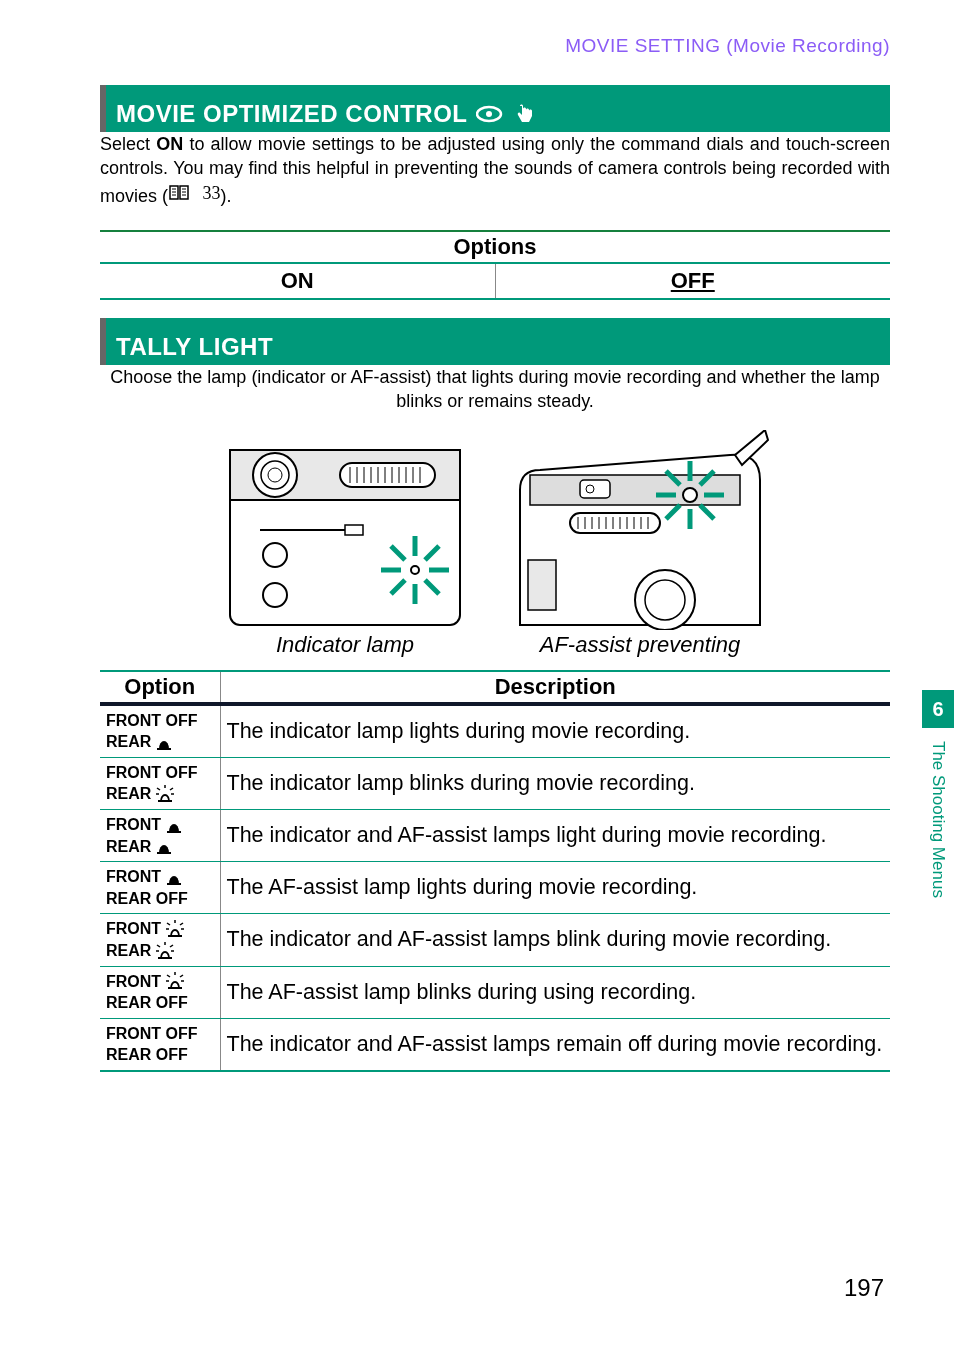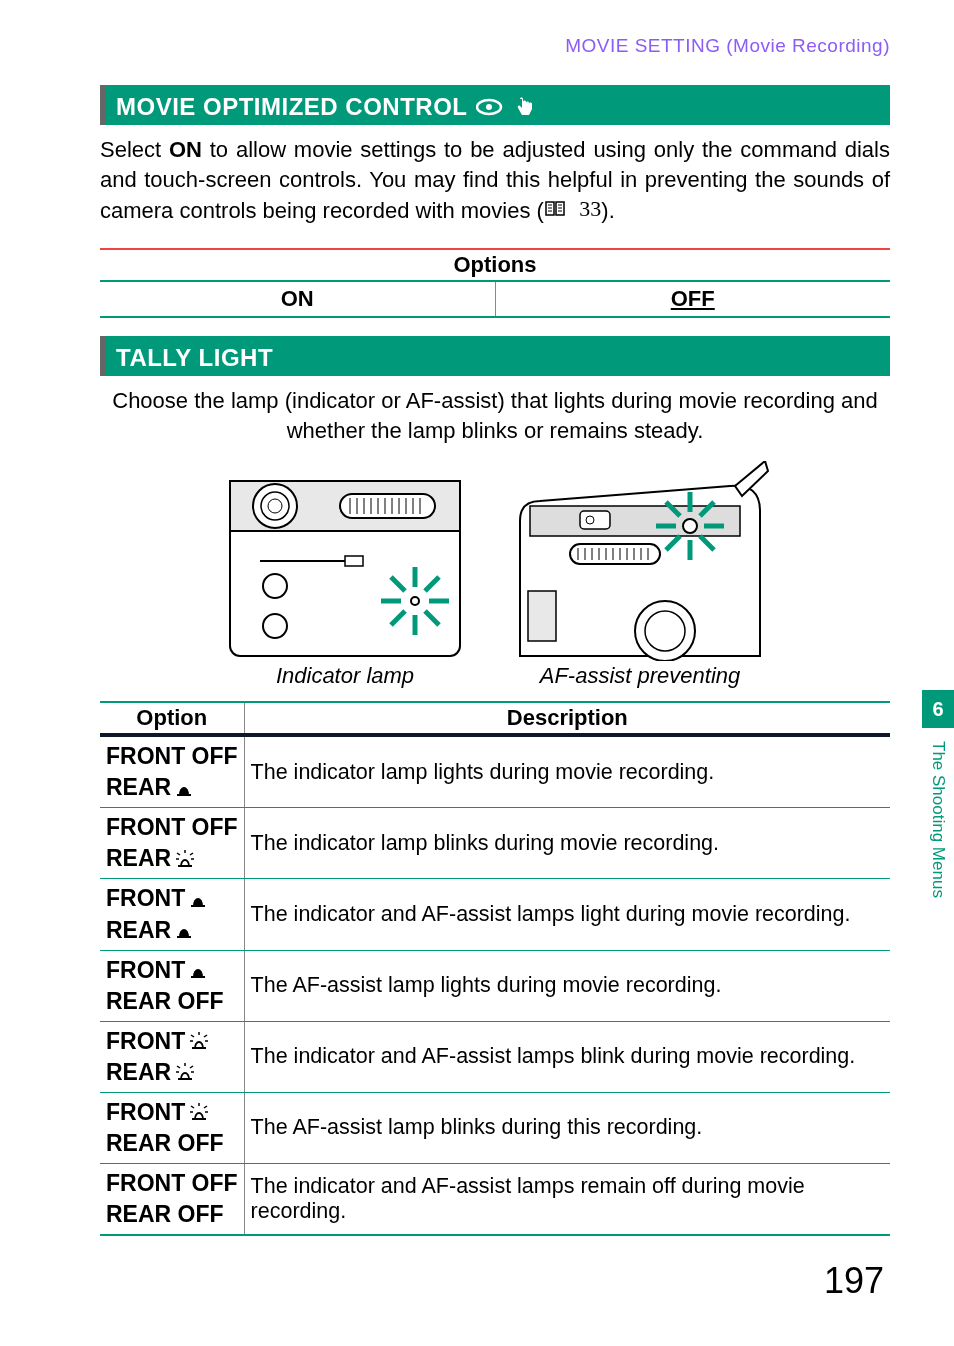--- a/index.html
+++ b/index.html
@@ -22,48 +22,48 @@
     font-size: 19px;
     color: #8b5cf6;
     letter-spacing: 0.5px;
     margin-bottom: 28px;
   }
   .section-header {
     background: #00997a;
     color: #fff;
     font-weight: bold;
     font-size: 24px;
-    padding: 8px 10px 4px 10px;
+    padding: 15px 10px 4px 10px;
     border-left: 6px solid #666;
     display: flex;
     align-items: center;
     gap: 8px;
     letter-spacing: 0.5px;
   }
   .body-text {
-    font-size: 22px;
+    font-size: 18px;
     line-height: 1.35;
-    margin-top: 10px;
+    margin-top: 0;
     text-align: justify;
   }
   .body-text b { font-weight: bold; }
   .pageref {
     display: inline-flex;
     align-items: center;
     gap: 4px;
     font-family: Liberation Serif, serif;
   }
   .options-table {
     width: 100%;
     border-collapse: collapse;
     margin-top: 22px;
     margin-bottom: 18px;
   }
   .options-table th {
-    border-top: 2px solid #ef4444;
+    border-top: 2px solid #15803d;
     border-bottom: 2px solid #00997a;
     font-family: "Arial Narrow", Arial, sans-serif;
     font-weight: bold;
     font-size: 22px;
     padding: 2px 0;
     text-align: center;
   }
   .options-table td {
     font-family: "Arial Narrow", Arial, sans-serif;
     font-weight: bold;
@@ -108,21 +108,21 @@
     border-bottom: 1px solid #00997a;
     padding: 4px 6px;
     font-size: 21px;
     vertical-align: middle;
   }
   .desc-table tbody tr:last-child td { border-bottom: 2px solid #00997a; }
   .desc-table td.opt {
     border-right: 1px solid #888;
     font-family: "Arial Narrow", Arial, sans-serif;
     font-weight: bold;
-    font-size: 23px;
+    font-size: 16px;
     line-height: 1.35;
     white-space: nowrap;
   }
   .desc-table td.opt .line { display: flex; align-items: center; gap: 4px; }
   .desc-table td.desc { font-size: 21.5px; }
 
   .side-tab {
     position: absolute;
     right: 0;
     top: 690px;
@@ -148,21 +148,21 @@
     text-orientation: mixed;
     display: flex;
     align-items: center;
     justify-content: flex-start;
     padding-top: 6px;
   }
   .page-number {
     position: absolute;
     right: 70px;
     bottom: 44px;
-    font-size: 36px;
+    font-size: 24px;
   }
   svg { display: block; }
   .inline-icon { display: inline-block; vertical-align: -3px; }
 </style>
 </head>
 <body>
 
 <div class="page">
   <div class="breadcrumb">MOVIE SETTING (Movie Recording)</div>
 
@@ -434,21 +434,21 @@
                   <line x1="2" y1="3" x2="5" y2="5" stroke="#000" stroke-width="1.5"></line>
                   <line x1="15" y1="5" x2="18" y2="3" stroke="#000" stroke-width="1.5"></line>
                   <line x1="10" y1="0" x2="10" y2="3" stroke="#000" stroke-width="1.5"></line>
                 </svg>
               </span>
             </div>
             <div class="line">
               <span>REAR OFF</span>
             </div>
           </td>
-          <td class="desc">The AF-assist lamp blinks during this recording.</td>
+          <td class="desc">The AF-assist lamp blinks during using recording.</td>
         </tr>
         <tr>
           <td class="opt">
             <div class="line">
               <span>FRONT OFF</span>
             </div>
             <div class="line">
               <span>REAR OFF</span>
             </div>
           </td>

